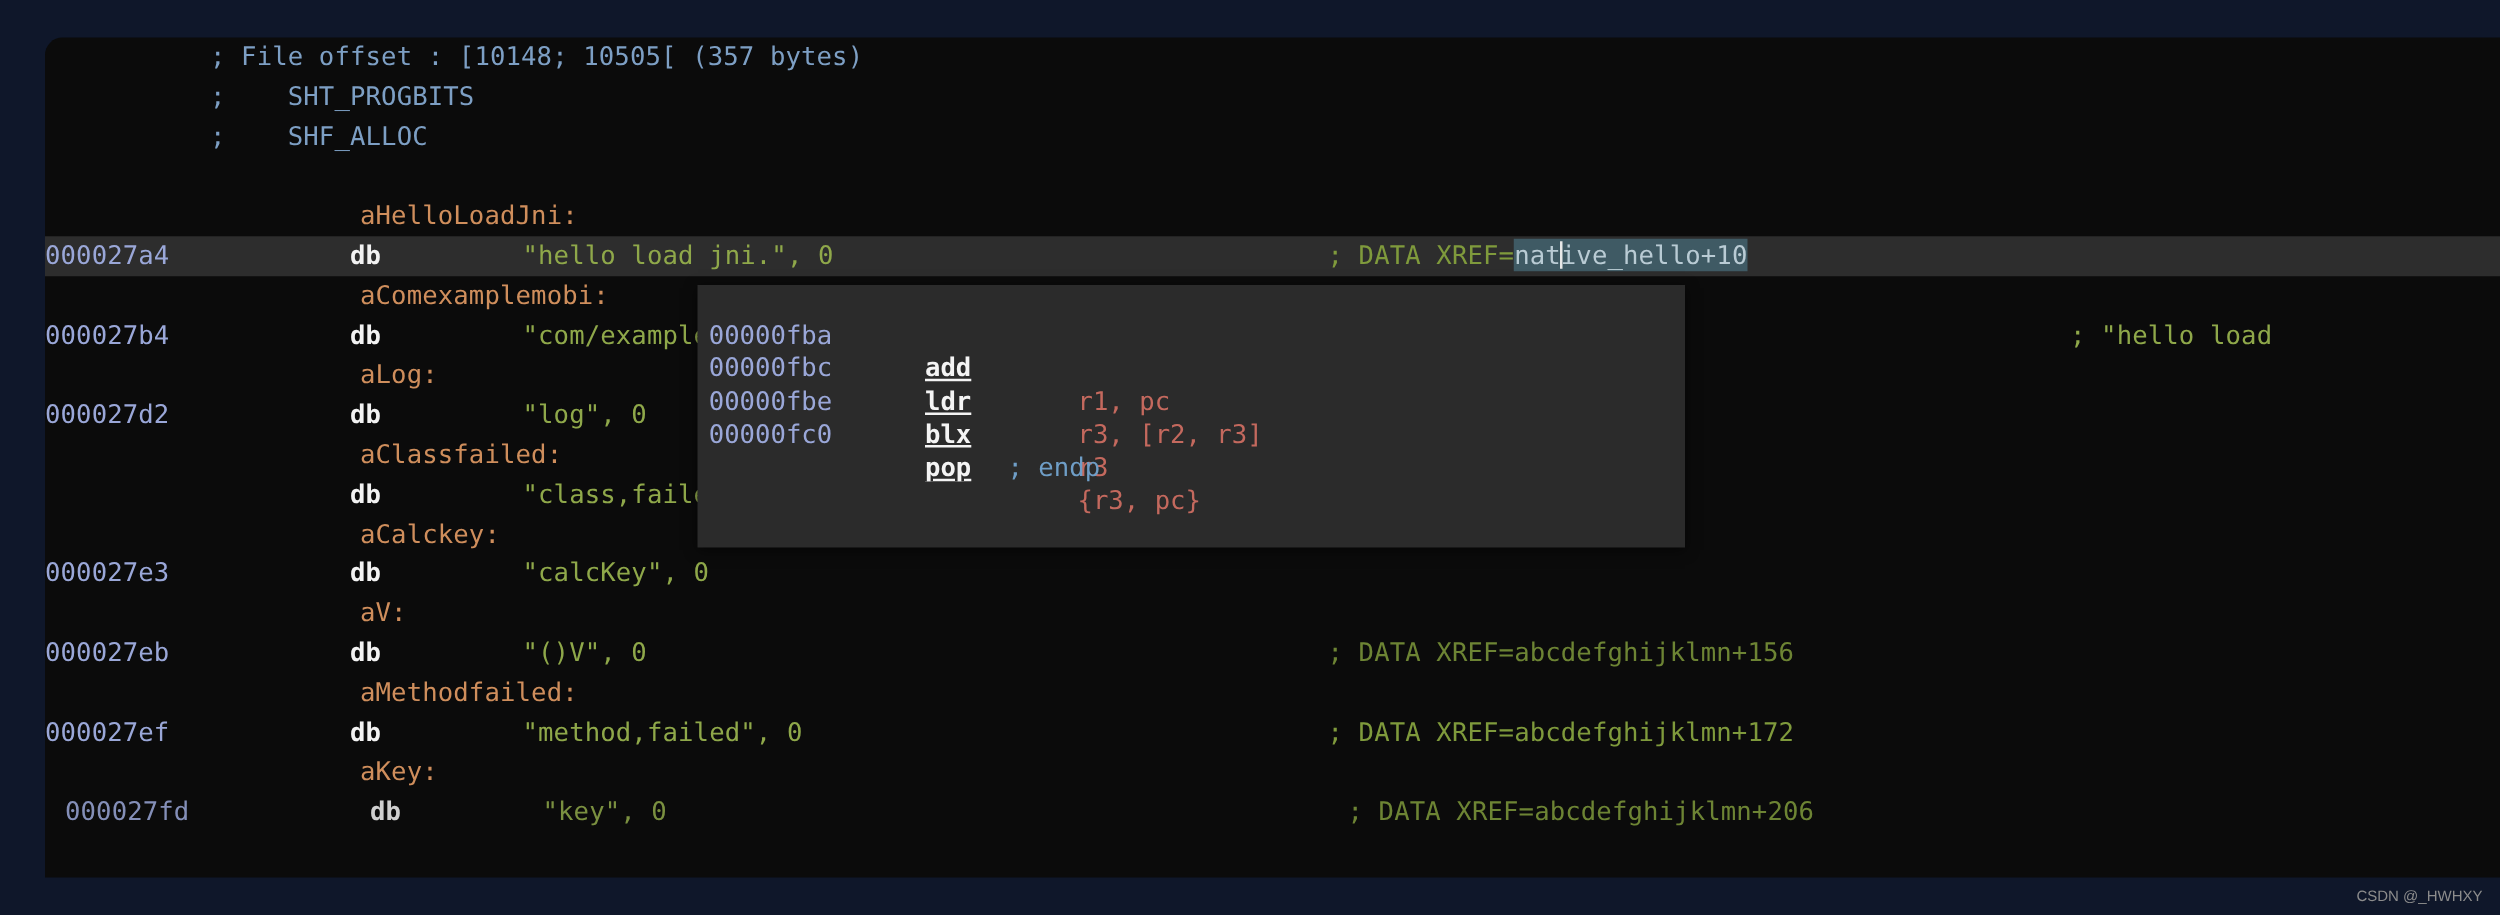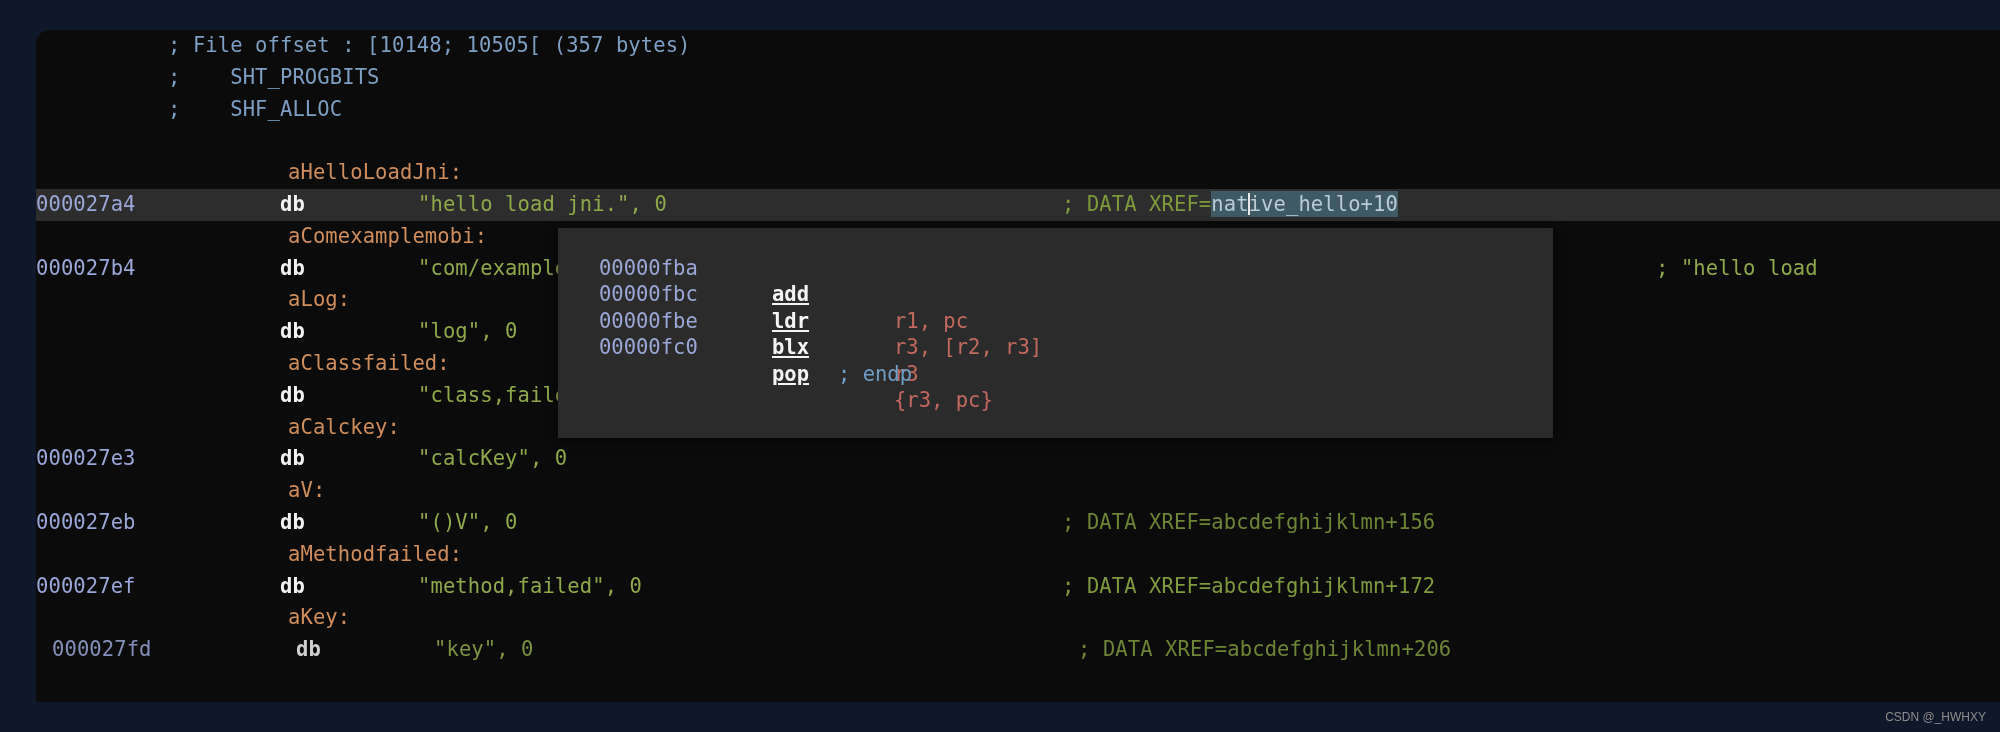--- a/index.html
+++ b/index.html
@@ -113,27 +113,26 @@
     background: #e8e8e8;
     vertical-align: -4px;
     margin: 0 -1px;
   }
 
   
   #popup {
     position: absolute;
     left: 558px;
     top: 228px;
-    width: 963px;
+    width: 790px;
     height: 210px;
     background: #2b2b2b;
     overflow: hidden;
     z-index: 40;
     box-shadow: 0 2px 10px rgba(0,0,0,0.55);
-    padding-left: 32px;
   }
   .pop-row {
     position: relative;
     height: 26.5px;
     line-height: 26.5px;
     white-space: pre;
     font-size: 20.5px;
   }
   .pop-addr {
     position: absolute;
@@ -213,20 +212,21 @@
       <span class="col-addr">000027b4</span>
       <span class="col-mnem">db</span>
       <span class="col-ops">"com/example/mobicrackn</span>
       <span class="col-cmt-far">; "hello load</span>
     </div>
 
     <div class="asm-row">
       <span class="col-label">aLog:</span>
     </div>
     <div class="asm-row">
+      <span class="col-addr">000027d2</span>
       <span class="col-mnem">db</span>
       <span class="col-ops">"log", 0</span>
     </div>
 
     <div class="asm-row">
       <span class="col-label">aClassfailed:</span>
     </div>
     <div class="asm-row">
       <span class="col-mnem">db</span>
       <span class="col-ops">"class,failed", 0</span>

